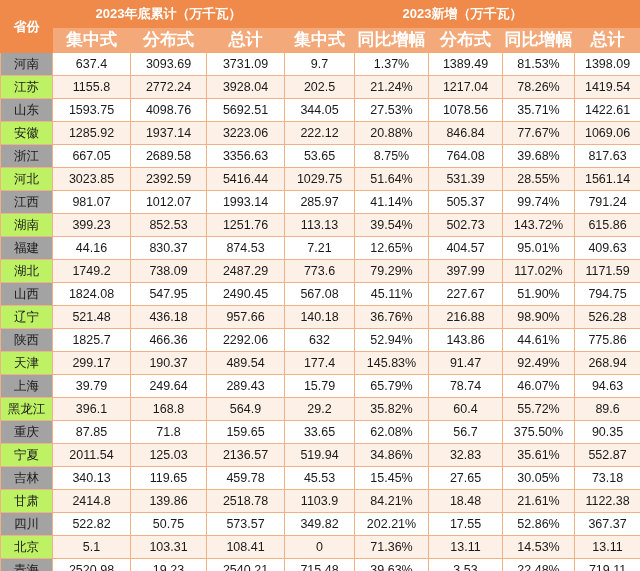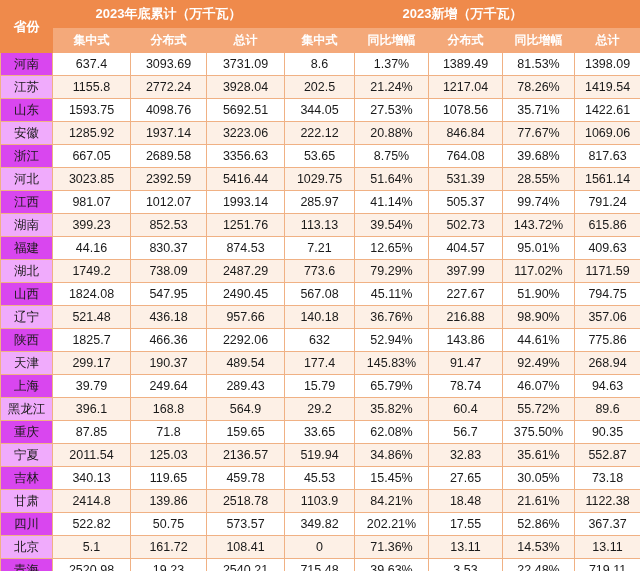--- a/index.html
+++ b/index.html
@@ -36,46 +36,46 @@
     font-weight: bold;
     font-size: 13px;
     border: 1px solid #ef8a4b;
     height: 26px;
     line-height: 26px;
   }
   tr.header-sub th {
     background: #f4a97a;
     color: #ffffff;
     font-weight: bold;
-    font-size: 12px;
+    font-size: 17px;
     border: 1px solid #f4a97a;
     height: 24px;
     line-height: 24px;
   }
   th.province-head {
     background: #ef8a4b;
     color: #ffffff;
     font-weight: bold;
     font-size: 13px;
     border: 1px solid #ef8a4b;
   }
   td.province-cell {
-    background: #d946ef;
+    background: #a3a3a3;
     color: #1a1a1a;
     font-weight: normal;
     font-size: 12.5px;
   }
   tr.row-odd td.num-cell {
     background: #ffffff;
   }
   tr.row-even td.num-cell {
     background: #fdf0e6;
   }
   tr.row-even td.province-cell {
-    background: #f0abfc;
+    background: #bef264;
   }
   col.c0 { width: 52px; }
   col.c1 { width: 78px; }
   col.c2 { width: 76px; }
   col.c3 { width: 78px; }
   col.c4 { width: 70px; }
   col.c5 { width: 74px; }
   col.c6 { width: 74px; }
   col.c7 { width: 72px; }
   col.c8 { width: 66px; }
@@ -111,21 +111,21 @@
       <th>同比增幅</th>
       <th>总计</th>
     </tr>
   </thead>
   <tbody id="table-body">
       <tr class="row-odd">
         <td class="province-cell">河南</td>
         <td class="num-cell">637.4</td>
         <td class="num-cell">3093.69</td>
         <td class="num-cell">3731.09</td>
-        <td class="num-cell">8.6</td>
+        <td class="num-cell">9.7</td>
         <td class="num-cell">1.37%</td>
         <td class="num-cell">1389.49</td>
         <td class="num-cell">81.53%</td>
         <td class="num-cell">1398.09</td>
       </tr>
       <tr class="row-even">
         <td class="province-cell">江苏</td>
         <td class="num-cell">1155.8</td>
         <td class="num-cell">2772.24</td>
         <td class="num-cell">3928.04</td>
@@ -236,21 +236,21 @@
       </tr>
       <tr class="row-even">
         <td class="province-cell">辽宁</td>
         <td class="num-cell">521.48</td>
         <td class="num-cell">436.18</td>
         <td class="num-cell">957.66</td>
         <td class="num-cell">140.18</td>
         <td class="num-cell">36.76%</td>
         <td class="num-cell">216.88</td>
         <td class="num-cell">98.90%</td>
-        <td class="num-cell">357.06</td>
+        <td class="num-cell">526.28</td>
       </tr>
       <tr class="row-odd">
         <td class="province-cell">陕西</td>
         <td class="num-cell">1825.7</td>
         <td class="num-cell">466.36</td>
         <td class="num-cell">2292.06</td>
         <td class="num-cell">632</td>
         <td class="num-cell">52.94%</td>
         <td class="num-cell">143.86</td>
         <td class="num-cell">44.61%</td>
@@ -340,21 +340,21 @@
         <td class="num-cell">573.57</td>
         <td class="num-cell">349.82</td>
         <td class="num-cell">202.21%</td>
         <td class="num-cell">17.55</td>
         <td class="num-cell">52.86%</td>
         <td class="num-cell">367.37</td>
       </tr>
       <tr class="row-even">
         <td class="province-cell">北京</td>
         <td class="num-cell">5.1</td>
-        <td class="num-cell">161.72</td>
+        <td class="num-cell">103.31</td>
         <td class="num-cell">108.41</td>
         <td class="num-cell">0</td>
         <td class="num-cell">71.36%</td>
         <td class="num-cell">13.11</td>
         <td class="num-cell">14.53%</td>
         <td class="num-cell">13.11</td>
       </tr>
       <tr class="row-odd">
         <td class="province-cell">青海</td>
         <td class="num-cell">2520.98</td>

